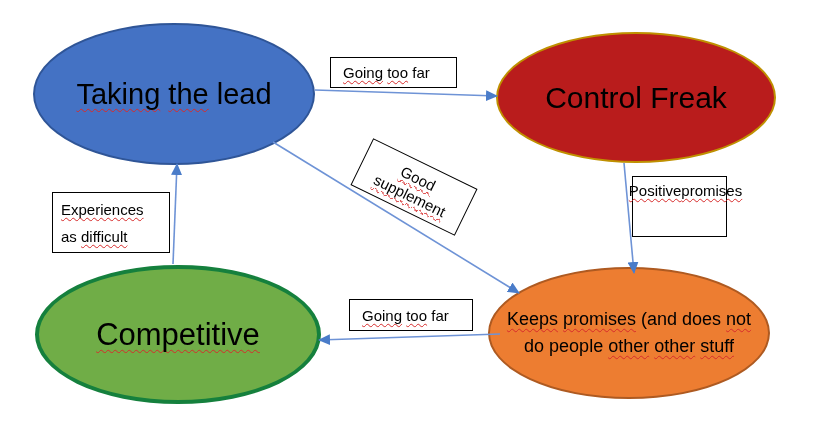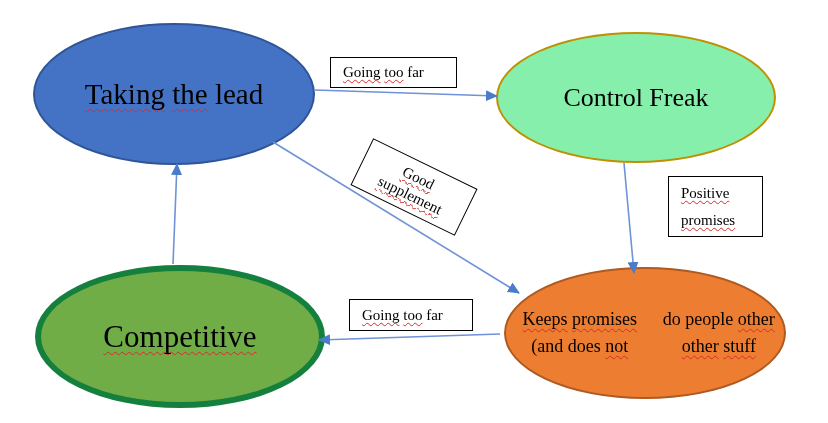--- a/index.html
+++ b/index.html
@@ -1,46 +1,46 @@
 <!DOCTYPE html>
 <html><head>
 <meta charset="utf-8">
 <style>
   html,body { margin:0; padding:0; background:#ffffff; }
   .canvas {
     position:relative; width:828px; height:423px; background:#ffffff;
-    font-family:Liberation Serif, serif; overflow:hidden; color:#000;
+    font-family:Liberation Sans, sans-serif; overflow:hidden; color:#000;
   }
   .node {
     position:absolute; border-radius:50%;
     display:flex; align-items:center; justify-content:center;
     text-align:center; z-index:1;
   }
   .node-blue   { left:33px;  top:23px;  width:278px; height:138px;
                  background:#4472C4; border:2px solid #2F5597; font-size:29px; }
   .node-yellow { left:496px; top:32px;  width:276px; height:127px;
-                 background:#86efac; border:2px solid #BF9000; font-size:26px; }
+                 background:#b91c1c; border:2px solid #BF9000; font-size:30px; }
   .node-green  { left:35px;  top:265px; width:278px; height:131px;
-                 background:#70AD47; border:6px solid #15803d; font-size:31px; }
-  .node-orange { left:504px; top:267px; width:278px; height:128px;
+                 background:#70AD47; border:4px solid #15803d; font-size:31px; }
+  .node-orange { left:488px; top:267px; width:278px; height:128px;
                  background:#ED7D31; border:2.5px solid #AE5A21;
-                 font-size:18px; line-height:27px; flex-direction:row; }
+                 font-size:18px; line-height:27px; flex-direction:column; }
   .connectors { position:absolute; left:0; top:0; z-index:2; pointer-events:none; }
   .label-box {
     position:absolute; background:#ffffff; border:1.5px solid #000;
     display:flex; align-items:center; font-size:15px; z-index:3;
     box-sizing:border-box;
   }
   .label-top-going   { left:330px; top:57px;  width:127px; height:31px; padding-left:12px; }
   .label-good-supp   { left:356px; top:161px; width:116px; height:52px;
                        transform:rotate(26deg); flex-direction:column;
                        justify-content:center; line-height:19px; text-align:center; }
   .label-positive    { left:632px; top:176px; width:95px;  height:61px;
-                       flex-direction:column; align-items:flex-start;
-                       justify-content:center; padding-left:12px; line-height:27px;margin-left:36px; }
+                       align-items:flex-start;
+                       justify-content:center; padding-left:12px; line-height:27px; }
   .label-bot-going   { left:349px; top:299px; width:124px; height:32px; padding-left:12px; }
   .label-experiences { left:52px;  top:192px; width:118px; height:61px;
                        flex-direction:column; align-items:flex-start;
                        justify-content:center; padding-left:8px; line-height:27px; }
   .misspelled {
     text-decoration-line:underline;
     text-decoration-style:wavy;
     text-decoration-color:#D62B2B;
     text-decoration-thickness:1.2px;
     text-underline-offset:0.14em;
@@ -93,14 +93,18 @@
 
   <div class="label-box label-positive">
     <div><span class="misspelled">Positive</span></div>
     <div><span class="misspelled">promises</span></div>
   </div>
 
   <div class="label-box label-bot-going">
     <span><span class="misspelled">Going</span><span> </span><span class="misspelled">too</span><span> far</span></span>
   </div>
 
+  <div class="label-box label-experiences">
+    <div><span class="misspelled">Experiences</span></div>
+    <div><span>as </span><span class="misspelled">difficult</span></div>
+  </div>
 
 </div>
 
 </body></html>

